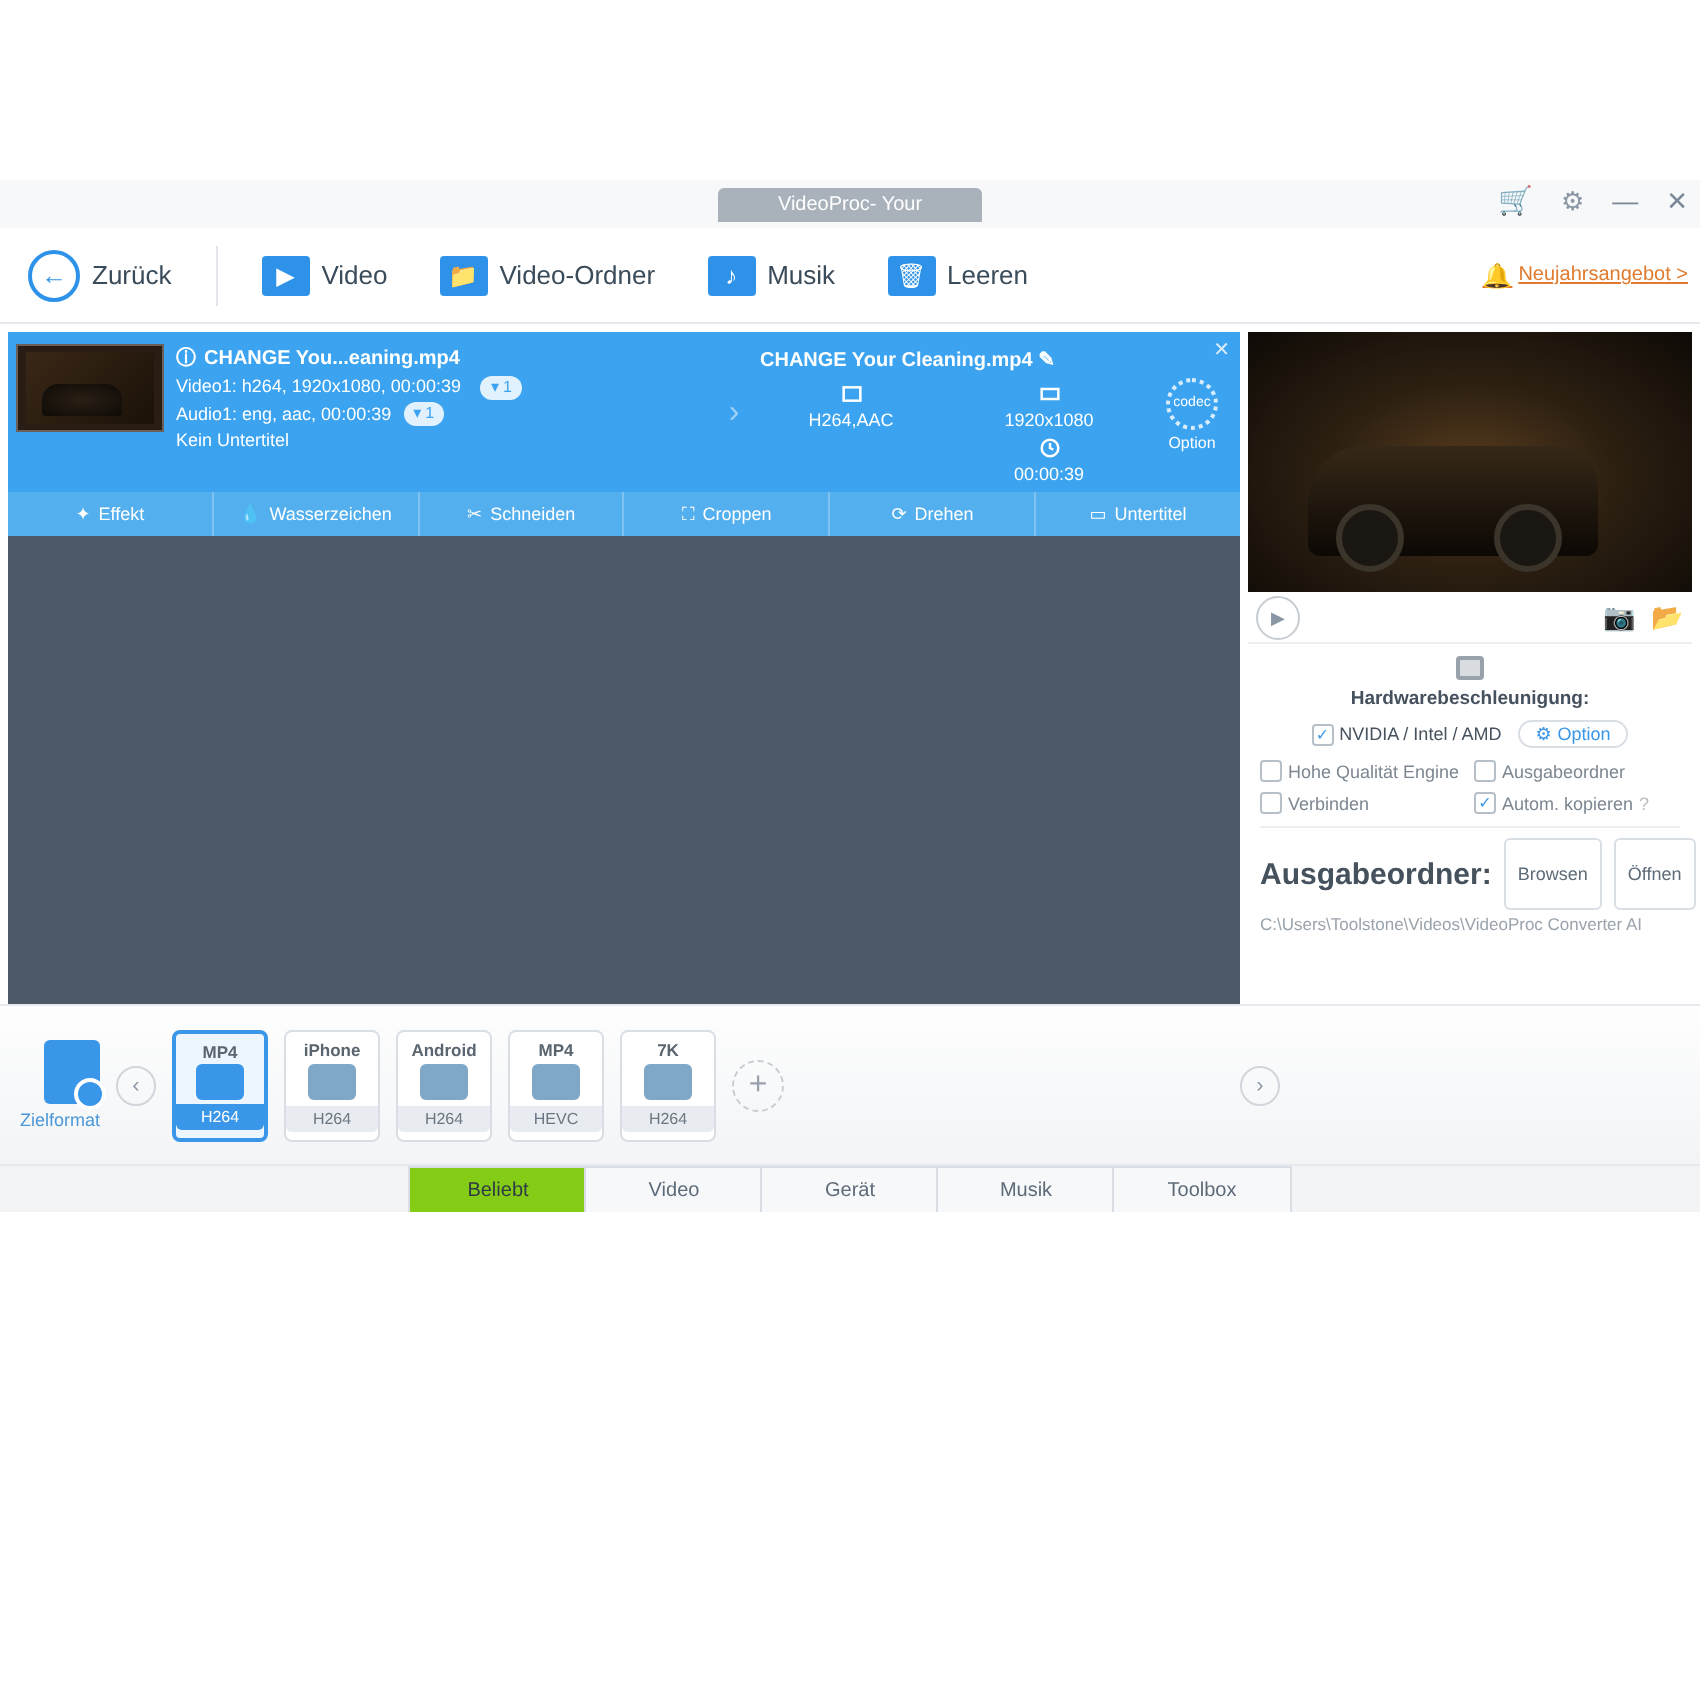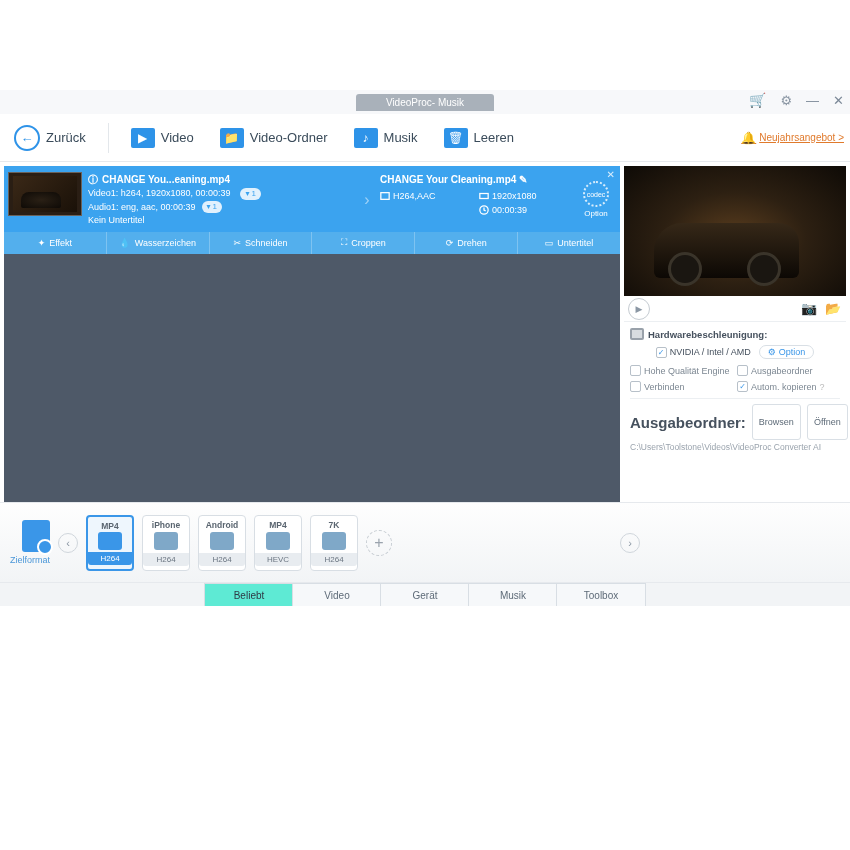--- a/index.html
+++ b/index.html
@@ -30,40 +30,40 @@
 .thumb { width: 74px; height: 44px; background: #2a1e14; display: flex; align-items: center; justify-content: center; border: 1px solid rgba(255,255,255,.3);}
 .thumb-inner { width: 64px; height: 36px; background: linear-gradient(135deg,#3a2817,#1a1108); position:relative;}
 .thumb-car{position:absolute;bottom:4px;left:8px;width:40px;height:16px;background:radial-gradient(ellipse at center,#2a2015,#0e0a06);border-radius:8px 8px 2px 2px;}
 .file-meta { flex: 1; line-height: 1.5;}
 .file-meta .fname { font-weight: bold; font-size: 10px; display:flex; align-items:center; gap:4px;}
 .pill { background: rgba(255,255,255,.85); color: #3ba3ef; border-radius: 8px; padding: 0 5px; font-size: 8px; display:inline-flex; align-items:center; gap:2px;}
 .arrow-sep{width:14px;display:flex;align-items:center;justify-content:center;color:rgba(255,255,255,.5);font-size:16px;}
 .file-output { width: 190px; padding-top: 2px;}
 .file-output .fname{font-size:10px;font-weight:bold;margin-bottom:6px;}
 .out-grid{display:grid;grid-template-columns:1fr 1fr;gap:4px 8px;font-size:9px;}
-.out-cell{display:flex;align-items:center;gap:3px;}
+.out-cell{display:flex;align-items:center;gap:3px;flex-direction:column;}
 .codec-col { width: 40px; display: flex; flex-direction: column; align-items: center; justify-content: center; gap: 2px; padding: 4px 2px;}
 .codec-ring{width:26px;height:26px;border:2px dotted rgba(255,255,255,.8);border-radius:50%;display:flex;align-items:center;justify-content:center;font-size:7px;}
 .close-x{position:absolute;top:3px;right:5px;color:rgba(255,255,255,.8);font-size:10px;cursor:pointer;}
 
 .edit-tabs { display: flex; background: #53afed; color: #fff; font-size: 9px; height: 22px;}
 .edit-tab { flex: 1; display: flex; align-items: center; justify-content: center; gap: 4px; border-right: 1px solid rgba(255,255,255,.25); cursor:pointer;}
 .edit-tab:last-child{border-right:none;}
 
 .preview { height: 130px; background: #1a140d; position: relative; overflow:hidden;}
 .preview::after{content:"";position:absolute;inset:0;background:radial-gradient(ellipse at 50% 55%,#5a3d1e 0%,#2d2012 45%,#0e0a06 100%);}
 .car{position:absolute;bottom:18px;left:30px;width:145px;height:55px;background:linear-gradient(180deg,#362818,#0c0804);border-radius:28px 20px 6px 6px;z-index:2;}
 .car::before,.car::after{content:"";position:absolute;bottom:-8px;width:28px;height:28px;background:#1a1611;border-radius:50%;border:3px solid #3a342a;}
 .car::before{left:14px;} .car::after{right:18px;}
 .playbar { display: flex; align-items: center; height: 26px; border-bottom:1px solid #eceff2; padding: 0 4px; gap:6px;}
 .play-btn { width: 22px; height: 22px; border: 1px solid #c6ccd2; border-radius: 50%; display: flex; align-items: center; justify-content: center; color: #8b97a4; font-size: 9px; cursor:pointer;}
 .playbar-right{margin-left:auto;display:flex;gap:8px;color:#9aa3ad;font-size:13px;}
 
 .hw-panel { padding: 6px 6px; font-size: 9px; color: #46515e;}
-.hw-title{font-weight:bold;display:flex;align-items:center;gap:4px;margin-bottom:5px;font-size:9.5px;}
+.hw-title{font-weight:bold;display:flex;align-items:center;gap:4px;margin-bottom:5px;font-size:9.5px;flex-direction:column;}
 .chip-icon{width:14px;height:12px;background:#99a1aa;border-radius:2px;position:relative;}
 .chip-icon::before{content:"";position:absolute;inset:2px;background:#d8dce0;}
 .hw-row { display:flex;align-items:center;justify-content:center;gap:8px;margin-bottom:6px;}
 .chk-line{display:flex;align-items:center;gap:3px;}
 .chk{width:11px;height:11px;border:1px solid #b7c0c9;border-radius:2px;display:flex;align-items:center;justify-content:center;font-size:8px;color:#3a96e8;}
 .opt-btn{display:flex;align-items:center;gap:3px;border:1px solid #d9dfe5;border-radius:9px;padding:1px 8px;color:#3a96e8;cursor:pointer;}
 .chk-grid{display:grid;grid-template-columns:1fr 1fr;gap:5px 4px;margin-bottom:6px;color:#7c8792;}
 .out-folder{border-top:1px solid #eceff2;padding-top:5px;}
 .of-row{display:flex;align-items:center;gap:6px;}
 .of-label{font-weight:bold;font-size:15px;flex:1;}
@@ -81,30 +81,30 @@
 .fmt-top{font-weight:bold;color:#5a6570;font-size:8.5px;}
 .fmt-mid{width:24px;height:18px;background:#7fa8c8;border-radius:3px;position:relative;}
 .fmt-card.selected .fmt-mid{background:#3a96e8;}
 .fmt-bot{background:#e8ecf0;width:100%;text-align:center;padding:2px 0;border-radius:0 0 3px 3px;}
 .fmt-card.selected .fmt-bot{background:#3a96e8;color:#fff;}
 .add-fmt{width:26px;height:26px;border:1px dashed #c6ccd2;border-radius:50%;display:flex;align-items:center;justify-content:center;color:#9aa3ad;font-size:16px;cursor:pointer;}
 .run-btn{margin-left:auto;width:62px;height:62px;border-radius:50%;background:radial-gradient(circle at 35% 30%,#7ec5f6,#1b7bd0);border:4px solid #e8eef3;box-shadow:0 2px 6px rgba(0,0,0,.25),inset 0 2px 4px rgba(255,255,255,.5);display:flex;align-items:center;justify-content:center;color:#fff;font-weight:bold;font-size:14px;font-style:italic;cursor:pointer;text-shadow:0 1px 2px rgba(0,0,0,.3);}
 
 .bottom-tabs{display:flex;justify-content:center;height:24px;background:#f2f4f6;border-top:1px solid #e6e9ed;}
 .btab{width:90px;display:flex;align-items:center;justify-content:center;font-size:10px;color:#5e6b78;border:1px solid #d8dee4;border-bottom:none;margin:0 -1px;background:#f6f8fa;cursor:pointer;}
-.btab.active{background:#5eead4;color:#2f3a45;text-align:right;}
+.btab.active{background:#84cc16;color:#2f3a45;text-align:right;}
 svg.mi{width:10px;height:10px;fill:none;stroke:#fff;stroke-width:1.5;}
 </style>
 </head>
 <body>
 
 <div class="app">
 
   <div class="titlebar">
-    <div class="title-tab">VideoProc- Musik</div>
+    <div class="title-tab">VideoProc- Your</div>
     <div class="winctl">
       <span class="cart-icon">🛒</span>
       <span class="gear-icon">⚙</span>
       <span>—</span>
       <span>✕</span>
     </div>
   </div>
 
   <div class="maintoolbar">
     <div class="tb-btn">

